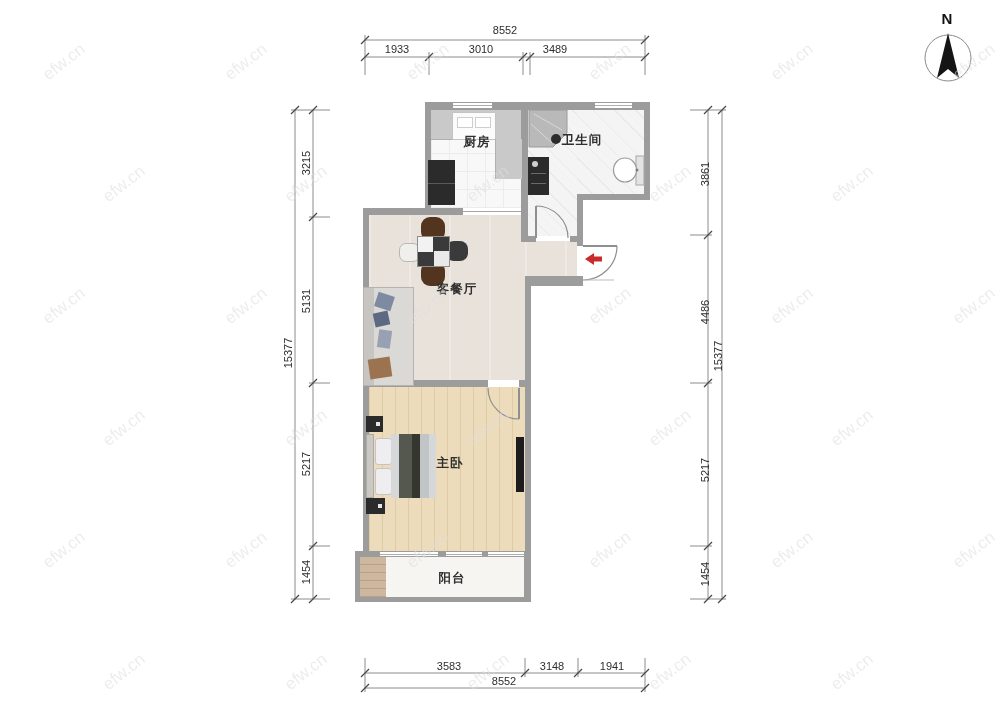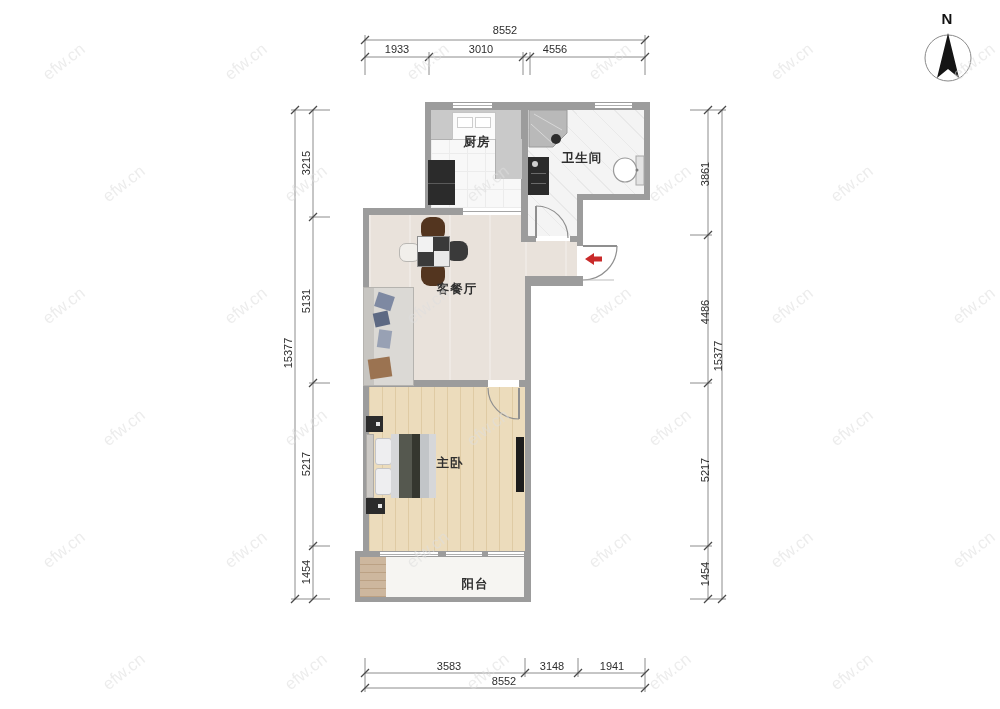--- a/index.html
+++ b/index.html
@@ -234,31 +234,31 @@
         <line x1="704" y1="239" x2="712" y2="231"></line>
       <line x1="704" y1="387" x2="712" y2="379"></line>
         <line x1="704" y1="550" x2="712" y2="542"></line>
       <line x1="704" y1="603" x2="712" y2="595"></line>
       <line x1="718" y1="114" x2="726" y2="106"></line>
         <line x1="718" y1="603" x2="726" y2="595"></line>
     </g>
   </svg>
 
   <span class="room-label lab" style="left:477px;top:142px;">厨房</span>
-  <span class="room-label lab" style="left:582px;top:158px;">卫生间</span>
+  <span class="room-label lab" style="left:582px;top:140px;">卫生间</span>
   <span class="room-label lab" style="left:457px;top:289px;">客餐厅</span>
   <span class="room-label lab" style="left:450px;top:463px;">主卧</span>
-  <span class="room-label lab" style="left:475px;top:578px;margin-top:6px;">阳台</span>
+  <span class="room-label lab" style="left:452px;top:578px;">阳台</span>
 
   <span class="n-label lab" style="left:947px;top:18px;">N</span>
 
   <span class="dim-label lab" style="left:505px;top:30px;">8552</span>
   <span class="dim-label lab" style="left:397px;top:49px;">1933</span>
   <span class="dim-label lab" style="left:481px;top:49px;">3010</span>
-  <span class="dim-label lab" style="left:555px;top:49px;">4556</span>
+  <span class="dim-label lab" style="left:555px;top:49px;">3489</span>
 
   <span class="dim-label lab" style="left:449px;top:666px;">3583</span>
   <span class="dim-label lab" style="left:552px;top:666px;">3148</span>
   <span class="dim-label lab" style="left:612px;top:666px;">1941</span>
   <span class="dim-label lab" style="left:504px;top:681px;">8552</span>
 
   <span class="dim-label v lab" style="left:306px;top:163px;">3215</span>
   <span class="dim-label v lab" style="left:306px;top:301px;">5131</span>
   <span class="dim-label v lab" style="left:306px;top:464px;">5217</span>
   <span class="dim-label v lab" style="left:306px;top:572px;">1454</span>

